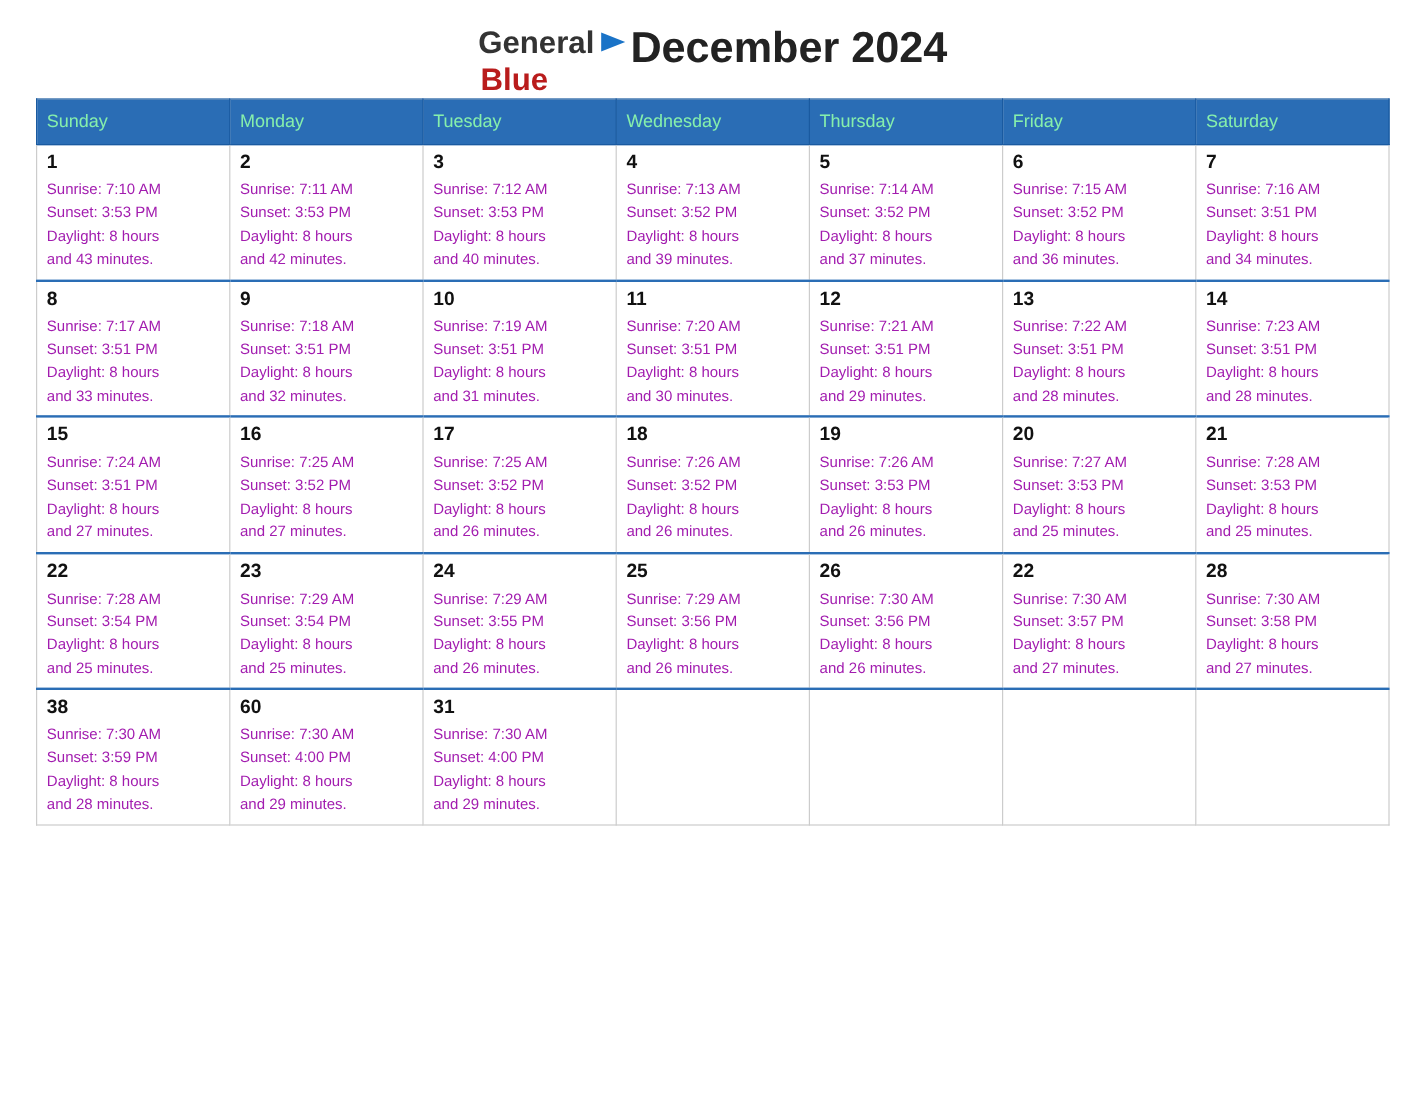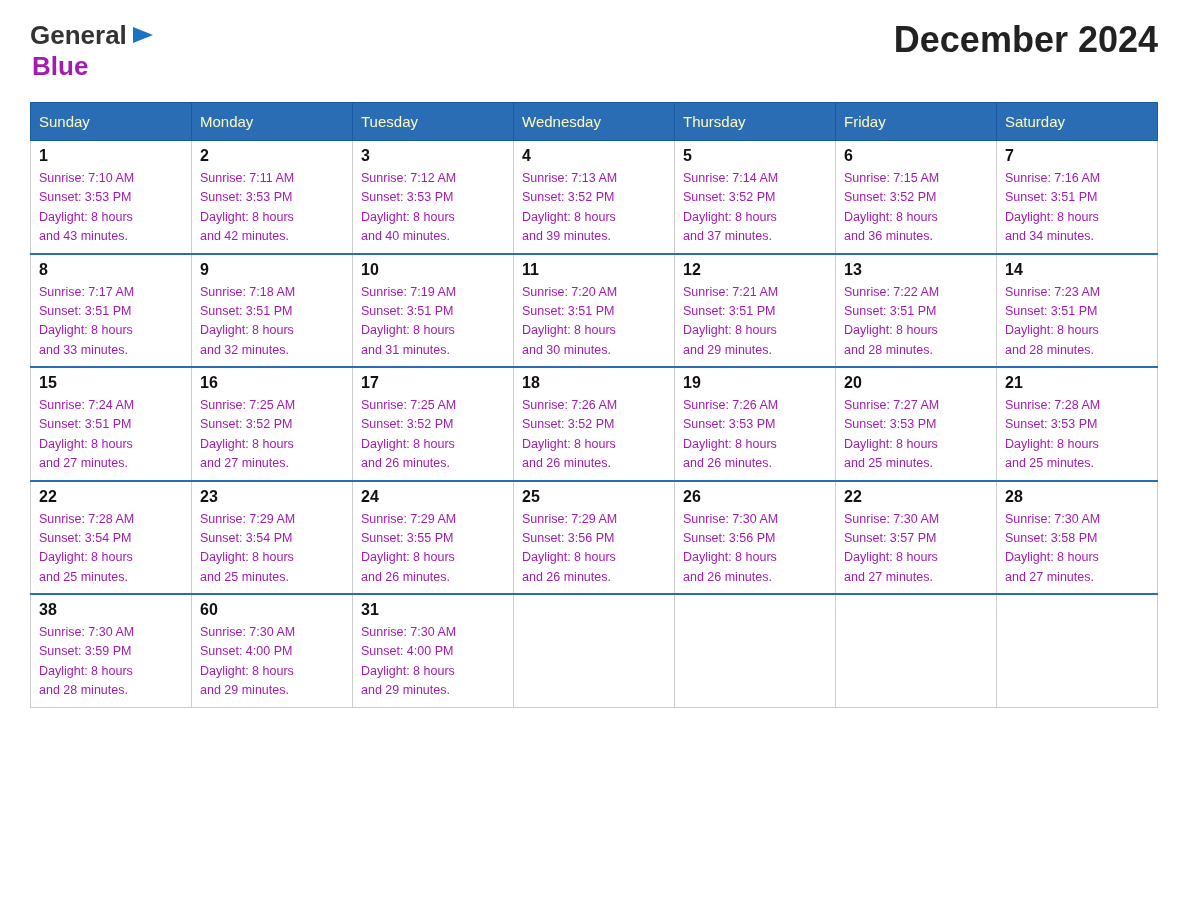--- a/index.html
+++ b/index.html
@@ -5,23 +5,22 @@
     * { box-sizing: border-box; margin: 0; padding: 0; }
     body {
       font-family: Arial, sans-serif;
       background: #fff;
       padding: 20px 30px;
       width: 1188px;
       min-height: 918px;
     }
     .header-area {
       display: flex;
-      justify-content: space-between;
+      justify-content: center;
       align-items: flex-start;
-      margin-bottom: 20px;
     }
     .title-area {
       text-align: right;
     }
     .month-title {
       font-size: 36px;
       font-weight: bold;
       color: #222;
       line-height: 1.1;
     }
@@ -30,21 +29,21 @@
       color: #444;
       margin-top: 4px;
     }
     .calendar-table {
       width: 100%;
       border-collapse: collapse;
       table-layout: fixed;
     }
     .calendar-table th {
       background-color: #2a6db5;
-      color: #fef9c3;
+      color: #86efac;
       padding: 10px 8px;
       font-size: 15px;
       font-weight: normal;
       text-align: left;
       border: 1px solid #1a5aa0;
     }
     .calendar-table td {
       vertical-align: top;
       border: 1px solid #ccc;
       padding: 6px 8px;
@@ -90,21 +89,21 @@
 <div class="header-area">
   <div class="logo-block">
     <div class="logo-line1">
       <span style="color:#333;font-size:26px;font-weight:bold;">General</span>
 
       <svg width="28" height="28" viewBox="0 0 28 28" style="margin-left:2px;margin-top:-2px;">
         <polygon points="4,6 24,14 4,22" fill="#1a73c7"></polygon>
       </svg>
     </div>
     <div style="display:flex;align-items:center;">
-      <span style="color:#a21caf;font-size:26px;font-weight:bold;margin-left:2px;">Blue</span>
+      <span style="color:#b91c1c;font-size:26px;font-weight:bold;margin-left:2px;">Blue</span>
     </div>
   </div>
   <div class="title-area">
     <div class="month-title">December 2024</div>
   </div>
 </div>
 
 <table class="calendar-table">
   <thead>
     <tr>

